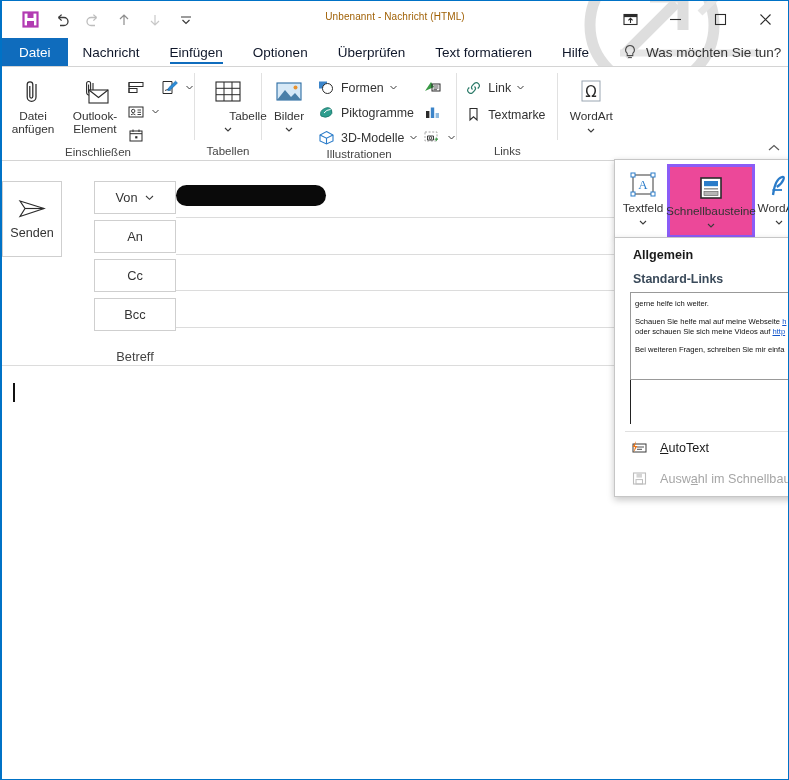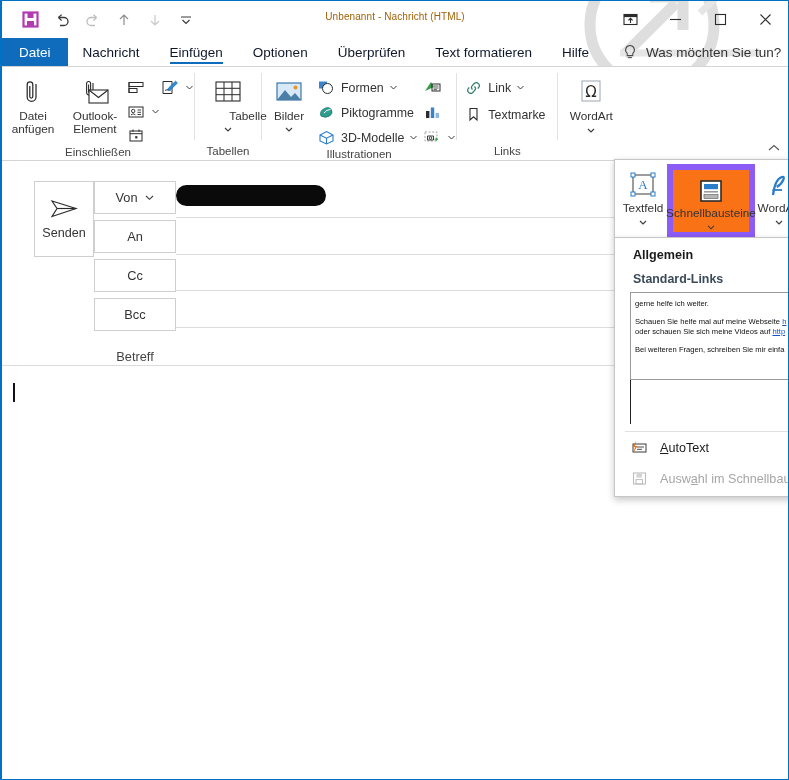--- a/index.html
+++ b/index.html
@@ -99,21 +99,21 @@
 
   .grp.highlight { background: #dce9f7; }
 
   .collapse-arrow { position: absolute; right: 6px; bottom: 2px; }
 
   
   .compose {
     position: relative; z-index: 1;
     display: flex; padding: 16px 0 0 0; height: 204px;
   }
-  .sendcell { width: 92px; display: flex; justify-content: flex-end; padding-top: 4px; }
+  .sendcell { width: 92px; display: flex; justify-content: flex-start; padding-top: 4px; }
   .sendbtn {
     width: 60px; height: 76px; border: 1px solid #cfcfcf; background: #fff;
     display: flex; flex-direction: column; align-items: center; justify-content: center;
     font-size: 12.6px; color: #333; gap: 6px;
   }
   .fieldcol { width: 82px; display: flex; flex-direction: column; gap: 6px; padding-top: 4px; }
   .fieldbtn {
     height: 33px; border: 1px solid #cfcfcf; background: #fff;
     display: flex; align-items: center; justify-content: center;
     font-size: 12.8px; color: #333; gap: 6px;
@@ -137,21 +137,21 @@
   .flyout {
     position: absolute; left: 612px; top: 158px; width: 190px;
     background: #fff; border: 1px solid #c6c6c6;
     box-shadow: 0 2px 6px rgba(0,0,0,.22); z-index: 40;
   }
   .flyout-top { display: flex; height: 78px; padding: 4px 0 0 4px; }
   .fbtn {
     width: 62px; display: flex; flex-direction: column; align-items: center;
     padding-top: 6px; font-size: 11.8px; color: #333; line-height: 13px;
   }
-  .fbtn.sel { background: #f97316; border: 6px solid #8b5cf6; }
+  .fbtn.sel { background: #ec4899; border: 3px solid #8b5cf6; }
   .fbtn .ic { height: 32px; display: flex; align-items: center; justify-content: center; }
 
   
   .gallery {
     position: absolute; left: 612px; top: 236px; width: 196px;
     background: #fff; border: 1px solid #c6c6c6;
     box-shadow: 0 3px 7px rgba(0,0,0,.22); z-index: 45; padding-bottom: 2px;
   }
   .gal-head { font-size: 12.6px; font-weight: bold; color: #1a1a1a; padding: 10px 0 0 18px; }
   .gal-sub { font-size: 12.4px; font-weight: bold; color: #3a4a5a; padding: 10px 0 6px 18px; }

